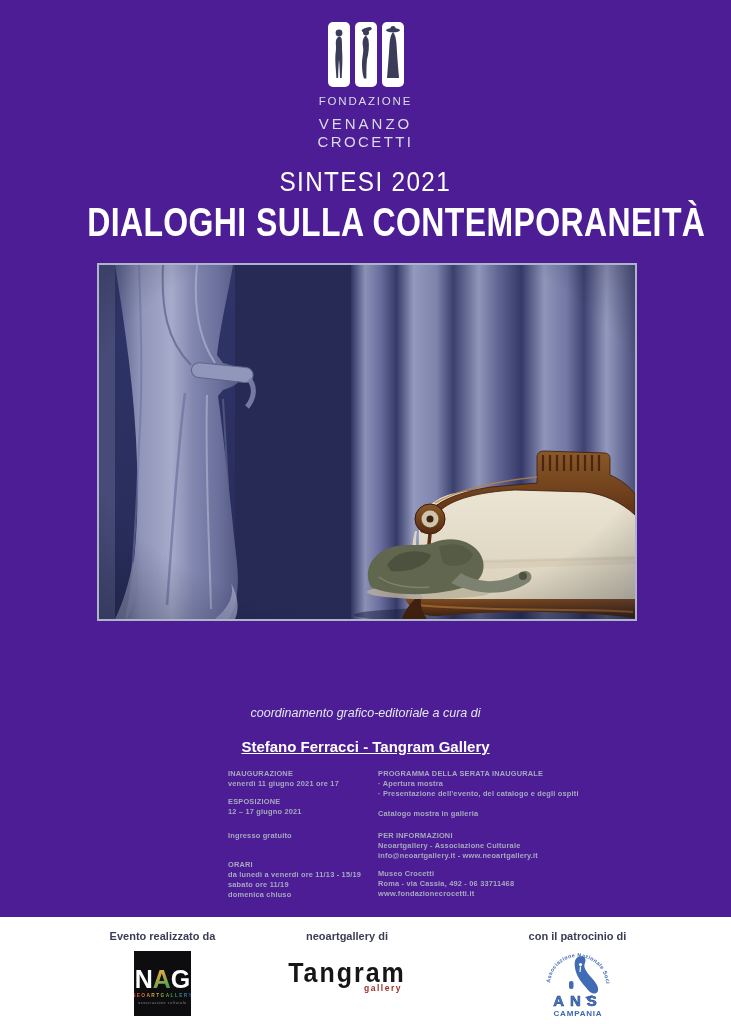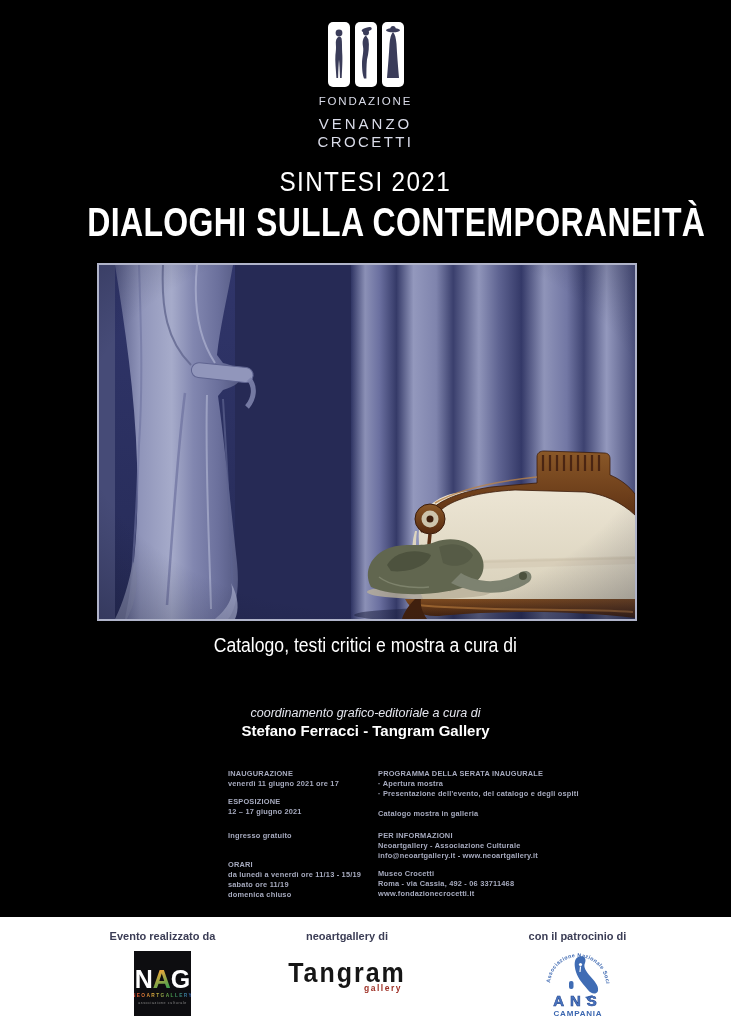--- a/index.html
+++ b/index.html
@@ -1,18 +1,18 @@
 <!DOCTYPE html>
 <html><head>
 <meta charset="utf-8">
 <style>
   html,body{margin:0;padding:0;background:#1c1d2b;}
   .poster{
     position:relative;width:731px;height:1024px;margin:0 auto;
-    background:#000000;overflow:hidden;
+    background:#4c1d95;overflow:hidden;
     font-family:"Liberation Sans",sans-serif;
   }
   
   .brand{position:absolute;top:21px;left:0;width:100%;text-align:center;color:#d9dbe8;}
   .brand svg{display:block;margin:0 auto;}
   .brand-l1{font-size:11.5px;letter-spacing:1.8px;margin-top:6px;}
   .brand-l2{font-size:15px;letter-spacing:3px;margin-top:8px;}
   .brand-l3{font-size:15px;letter-spacing:2.4px;margin-top:1px;}
   
   .titles{position:absolute;top:167px;left:0;width:100%;text-align:center;color:#ffffff;}
@@ -25,21 +25,21 @@
   .photo svg{display:block;}
   
   .curators{position:absolute;top:634px;left:0;width:100%;text-align:center;color:#ffffff;}
   .cur-intro{display:block;font-size:20px;white-space:nowrap;}
   .cur-intro span{display:inline-block;transform:scaleX(.88);transform-origin:center;}
   .cur-names{display:block;font-size:21.5px;white-space:nowrap;margin-top:4px;}
   .cur-names span{display:inline-block;transform:scaleX(.76);transform-origin:center;}
   
   .coord{position:absolute;top:706px;left:0;width:100%;text-align:center;}
   .coord-intro{font-style:italic;font-size:12.5px;color:#e4e6ef;}
-  .coord-name{font-weight:bold;font-size:15px;color:#ffffff;margin-top:2px;}
+  .coord-name{font-weight:bold;font-size:15px;color:#ffffff;margin-top:18px;text-decoration:underline;}
   
   .info-col{position:absolute;top:769px;color:#a6aabe;font-size:7.4px;font-weight:bold;
             line-height:10px;letter-spacing:.2px;}
   .info-col div{white-space:nowrap;}
   .col-left{left:228px;width:150px;}
   .col-right{left:378px;width:235px;}
   .gap8{margin-top:8px;}.gap10{margin-top:10px;}.gap12{margin-top:12px;}
   .gap14{margin-top:14px;}.gap19{margin-top:19px;}
   
   .footer{position:absolute;left:0;top:917px;width:731px;height:139px;background:#ffffff;padding-left:36px;}
@@ -211,21 +211,20 @@
         <path d="M306,334 L536,334 L536,353 C470,345 390,346 340,351 C322,352 312,345 306,334 Z" fill="url(#railG)"></path>
         <path d="M318,340 C390,347 480,343 534,347" stroke="#a26a33" stroke-width="2" fill="none" opacity=".85"></path>
         <path d="M316,334 C308,342 304,350 303,354 L328,354 C323,347 321,340 322,334 Z" fill="#40200e"></path>
       </g>
 
       <rect x="0" y="0" width="536" height="354" fill="url(#vig)"></rect>
     </svg>
   </div>
 
   <div class="curators">
-    <span class="cur-intro"><span>Catalogo, testi critici e mostra a cura di</span></span>
   </div>
 
   <div class="coord">
     <div class="coord-intro">coordinamento grafico-editoriale a cura di</div>
     <div class="coord-name">Stefano Ferracci - Tangram Gallery</div>
   </div>
 
   <div class="info-col col-left">
     <div>INAUGURAZIONE</div>
     <div>venerdì 11 giugno 2021  ore 17</div>

